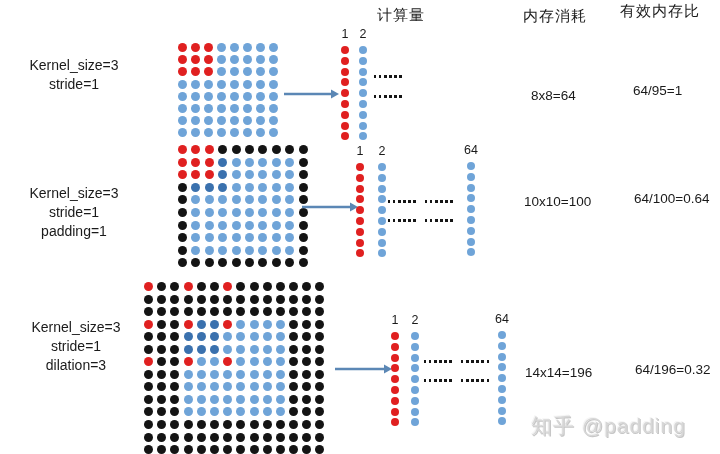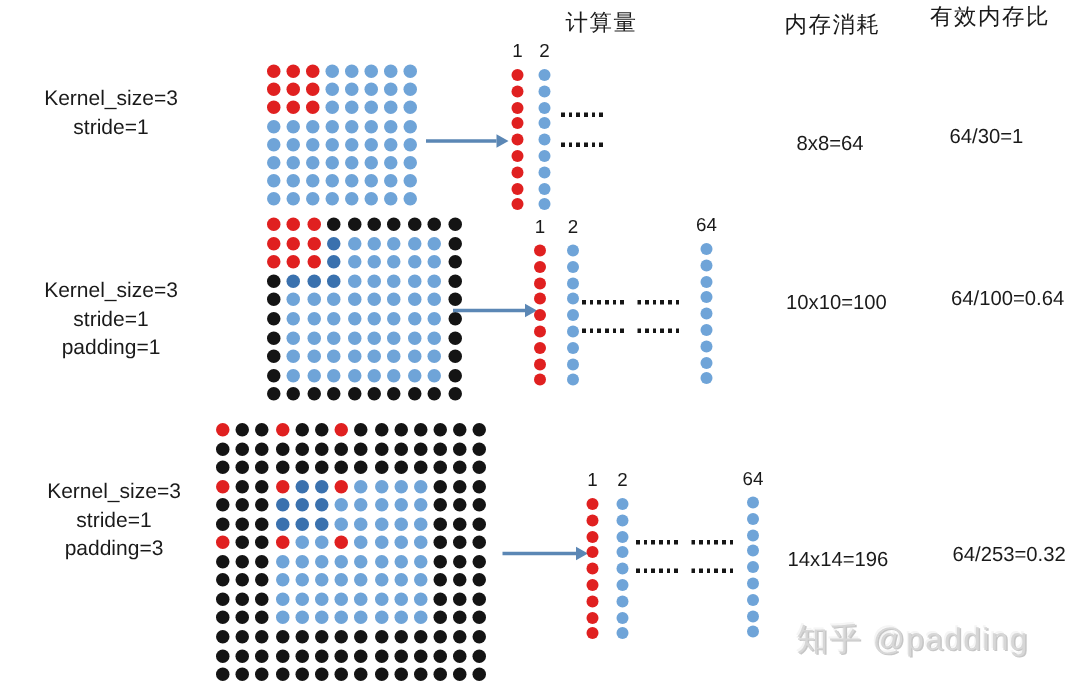--- a/index.html
+++ b/index.html
@@ -136,21 +136,21 @@
         <div class="cdot" style="background: rgb(111, 164, 216);"></div>
       </div>
     </div>
   <div class="ell" style="left:374px;top:75px">
       <span></span>
     </div>
   <div class="ell" style="left:374px;top:95px">
       <span></span>
     </div>
   <div class="mem" style="left:531px;top:88px">8x8=64</div>
-  <div class="ratio" style="left:633px;top:83px">64/30=1</div>
+  <div class="ratio" style="left:633px;top:83px">64/95=1</div>
 
   <div class="params" style="left:8px;top:184px">
       <div>Kernel_size=3</div>
       <div>stride=1</div>
       <div>padding=1</div>
     </div>
   <div class="dotgrid g2" style="left:178px;top:145px">
       <div class="dot" style="background: rgb(224, 32, 32);"></div>
       <div class="dot" style="background: rgb(224, 32, 32);"></div>
       <div class="dot" style="background: rgb(224, 32, 32);"></div>
@@ -305,21 +305,21 @@
   <div class="ell" style="left:388px;top:219px">
       <span></span>
       <span></span>
     </div>
   <div class="mem" style="left:524px;top:194px">10x10=100</div>
   <div class="ratio" style="left:634px;top:191px">64/100=0.64</div>
 
   <div class="params" style="left:10px;top:318px">
       <div>Kernel_size=3</div>
       <div>stride=1</div>
-      <div>padding=3</div>
+      <div>dilation=3</div>
     </div>
   <div class="dotgrid g3" style="left:144px;top:282px">
       <div class="dot" style="background: rgb(224, 32, 32);"></div>
       <div class="dot" style="background: rgb(20, 20, 20);"></div>
       <div class="dot" style="background: rgb(20, 20, 20);"></div>
       <div class="dot" style="background: rgb(224, 32, 32);"></div>
       <div class="dot" style="background: rgb(20, 20, 20);"></div>
       <div class="dot" style="background: rgb(20, 20, 20);"></div>
       <div class="dot" style="background: rgb(224, 32, 32);"></div>
       <div class="dot" style="background: rgb(20, 20, 20);"></div>
@@ -560,16 +560,16 @@
     </div>
   <div class="ell" style="left:424px;top:360px">
       <span></span>
       <span></span>
     </div>
   <div class="ell" style="left:424px;top:379px">
       <span></span>
       <span></span>
     </div>
   <div class="mem" style="left:525px;top:365px">14x14=196</div>
-  <div class="ratio" style="left:635px;top:362px">64/253=0.32</div>
+  <div class="ratio" style="left:635px;top:362px">64/196=0.32</div>
 
   <div class="watermark" style="left:531px;top:412px">知乎 @padding</div>
 </div>
 
 </body></html>

